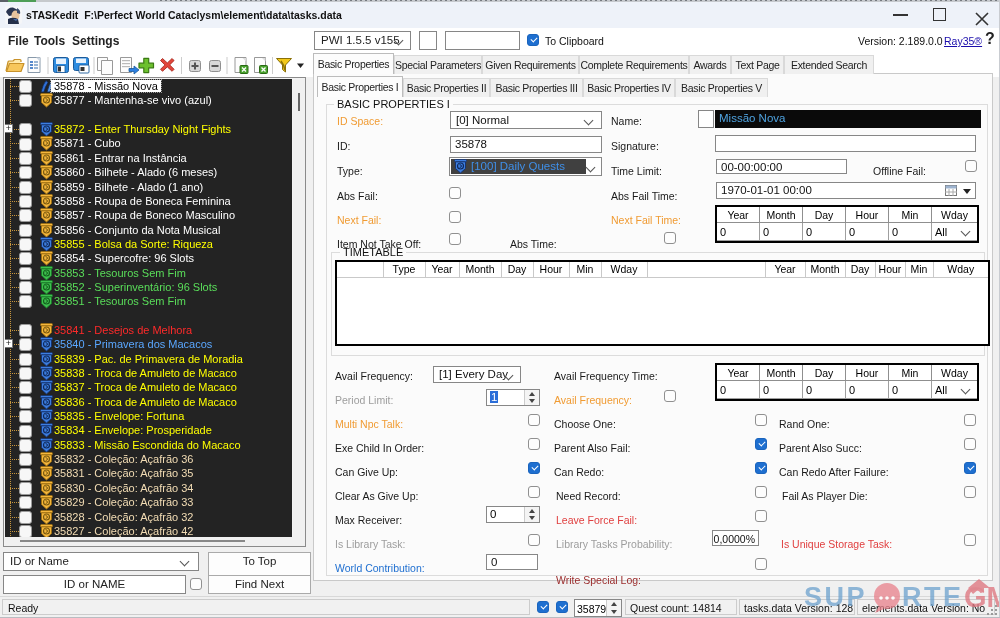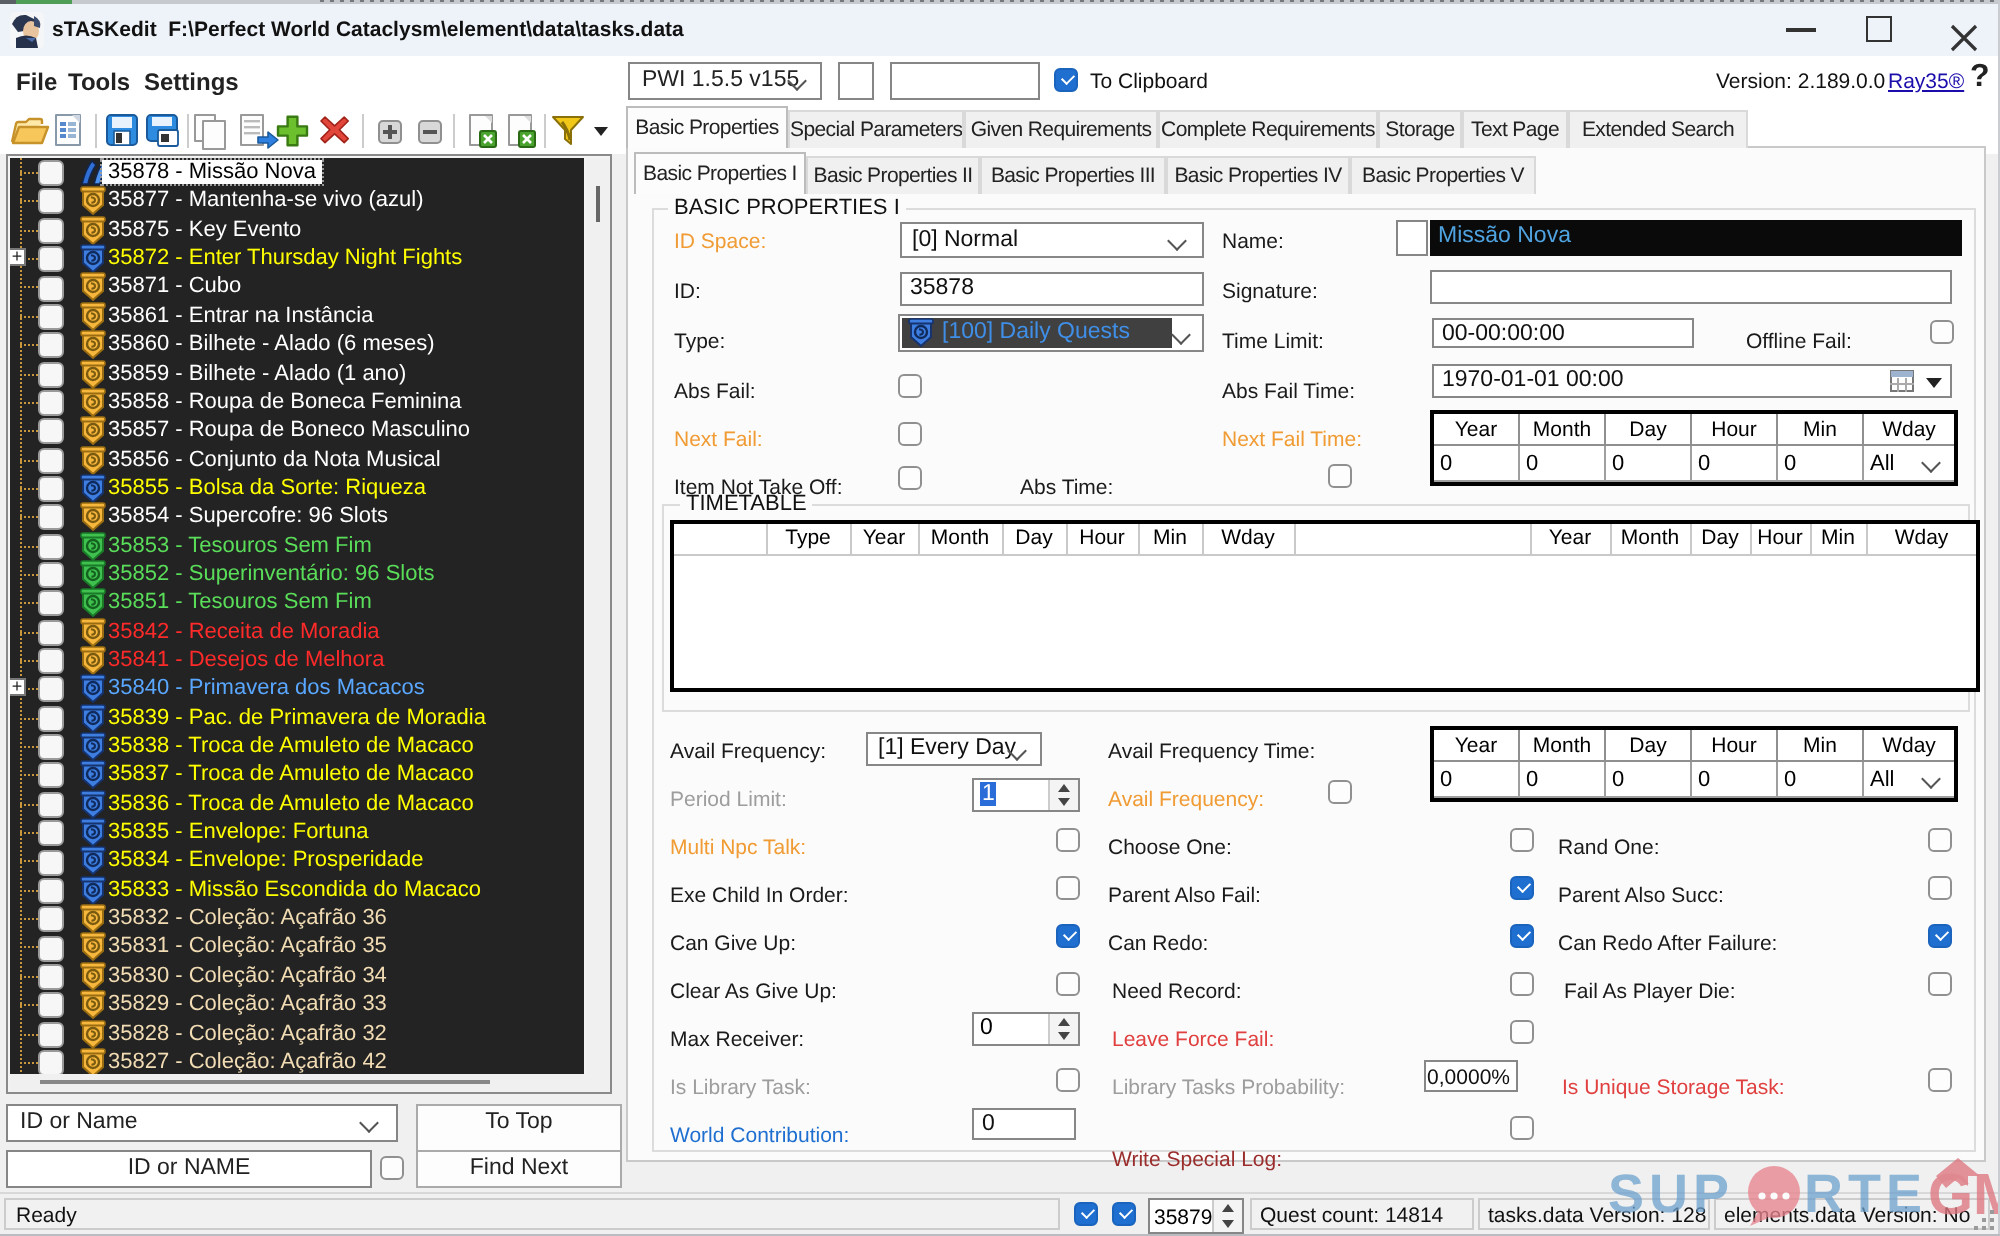--- a/index.html
+++ b/index.html
@@ -231,26 +231,20 @@
             <use href="#i-wing"></use>
           </svg>
           <span class="txt">35878 - Missão Nova</span>
         </div>
 <div class="trow w" style="top:14.3px">
           <svg class="ico" width="16" height="15">
             <use href="#i-gold"></use>
           </svg>
           <span class="txt">35877 - Mantenha-se vivo (azul)</span>
         </div>
-<div class="trow w" style="top:28.7px">
-          <svg class="ico" width="16" height="15">
-            <use href="#i-gold"></use>
-          </svg>
-          <span class="txt">35875 - Key Evento</span>
-        </div>
 <div class="trow y" style="top:43.0px">
           <i class="exp">+</i>
           <svg class="ico" width="16" height="15">
             <use href="#i-blue"></use>
           </svg>
           <span class="txt">35872 - Enter Thursday Night Fights</span>
         </div>
 <div class="trow w" style="top:57.4px">
           <svg class="ico" width="16" height="15">
             <use href="#i-gold"></use>
@@ -315,26 +309,20 @@
           <svg class="ico" width="16" height="15">
             <use href="#i-green"></use>
           </svg>
           <span class="txt">35852 - Superinventário: 96 Slots</span>
         </div>
 <div class="trow g" style="top:215.2px">
           <svg class="ico" width="16" height="15">
             <use href="#i-green"></use>
           </svg>
           <span class="txt">35851 - Tesouros Sem Fim</span>
-        </div>
-<div class="trow r" style="top:229.6px">
-          <svg class="ico" width="16" height="15">
-            <use href="#i-gold"></use>
-          </svg>
-          <span class="txt">35842 - Receita de Moradia</span>
         </div>
 <div class="trow r" style="top:243.9px">
           <svg class="ico" width="16" height="15">
             <use href="#i-gold"></use>
           </svg>
           <span class="txt">35841 - Desejos de Melhora</span>
         </div>
 <div class="trow b" style="top:258.3px">
           <i class="exp">+</i>
           <svg class="ico" width="16" height="15">
@@ -450,21 +438,21 @@
     <div class="spanel" style="left:739px;width:116px;padding:2px 0 0 4px">tasks.data Version: 128</div>
     <div class="spanel" style="left:857px;width:138px;padding:2px 0 0 4px">elements.data Version: No</div>
   </div>
 
   <div class="abs" id="tabpage"></div>
   <div class="abs" id="tabs1" style="left:313px;top:53px;z-index:4">
     <div class="tab on" style="left:0px;width:81px">Basic Properties</div>
     <div class="tab" style="left:81px;width:88px">Special Parameters</div>
     <div class="tab" style="left:169px;width:97px">Given Requirements</div>
     <div class="tab" style="left:266px;width:110px">Complete Requirements</div>
-    <div class="tab" style="left:376px;width:42px">Storage</div>
+    <div class="tab" style="left:376px;width:42px">Awards</div>
     <div class="tab" style="left:418px;width:53px">Text Page</div>
     <div class="tab" style="left:471px;width:90px">Extended Search</div>
   </div>
   <div class="abs" id="tabs2" style="left:313px;top:76px;z-index:4">
     <div class="tab on" style="left:4px;width:86px">Basic Properties I</div>
     <div class="tab" style="left:90px;width:87px">Basic Properties II</div>
     <div class="tab" style="left:177px;width:93px">Basic Properties III</div>
     <div class="tab" style="left:270px;width:92px">Basic Properties IV</div>
     <div class="tab" style="left:362px;width:93px">Basic Properties V</div>
   </div>

